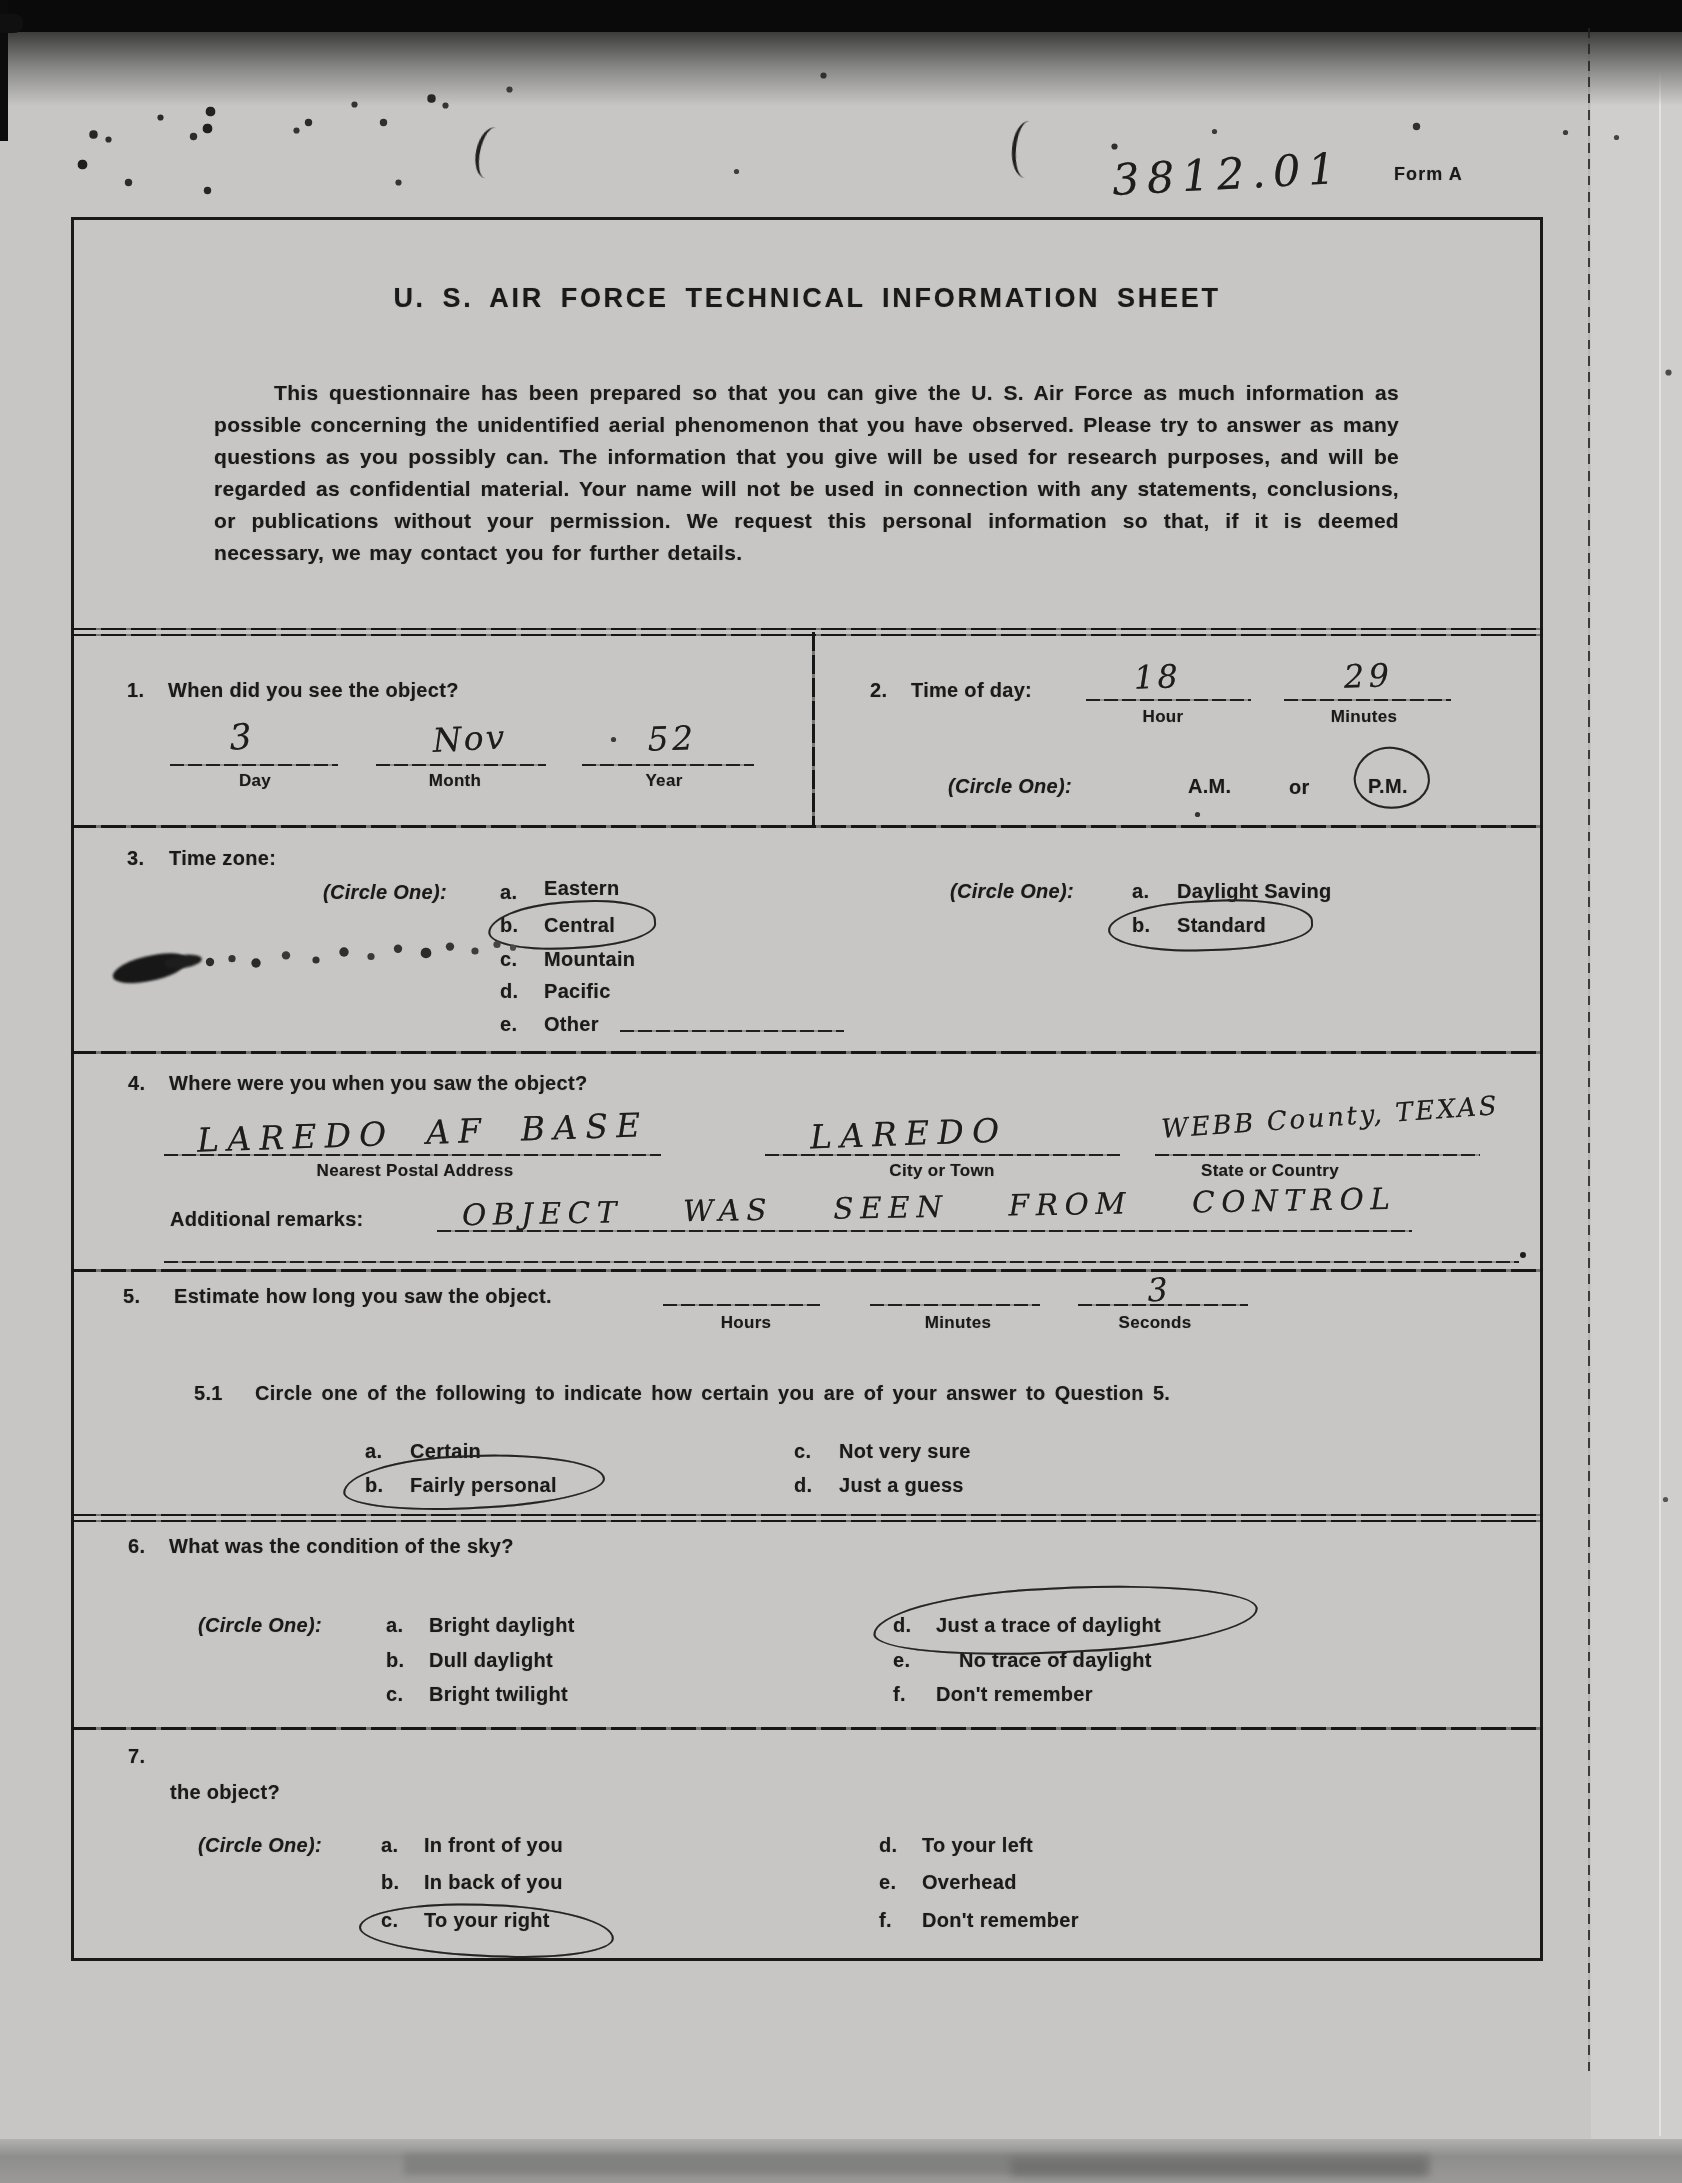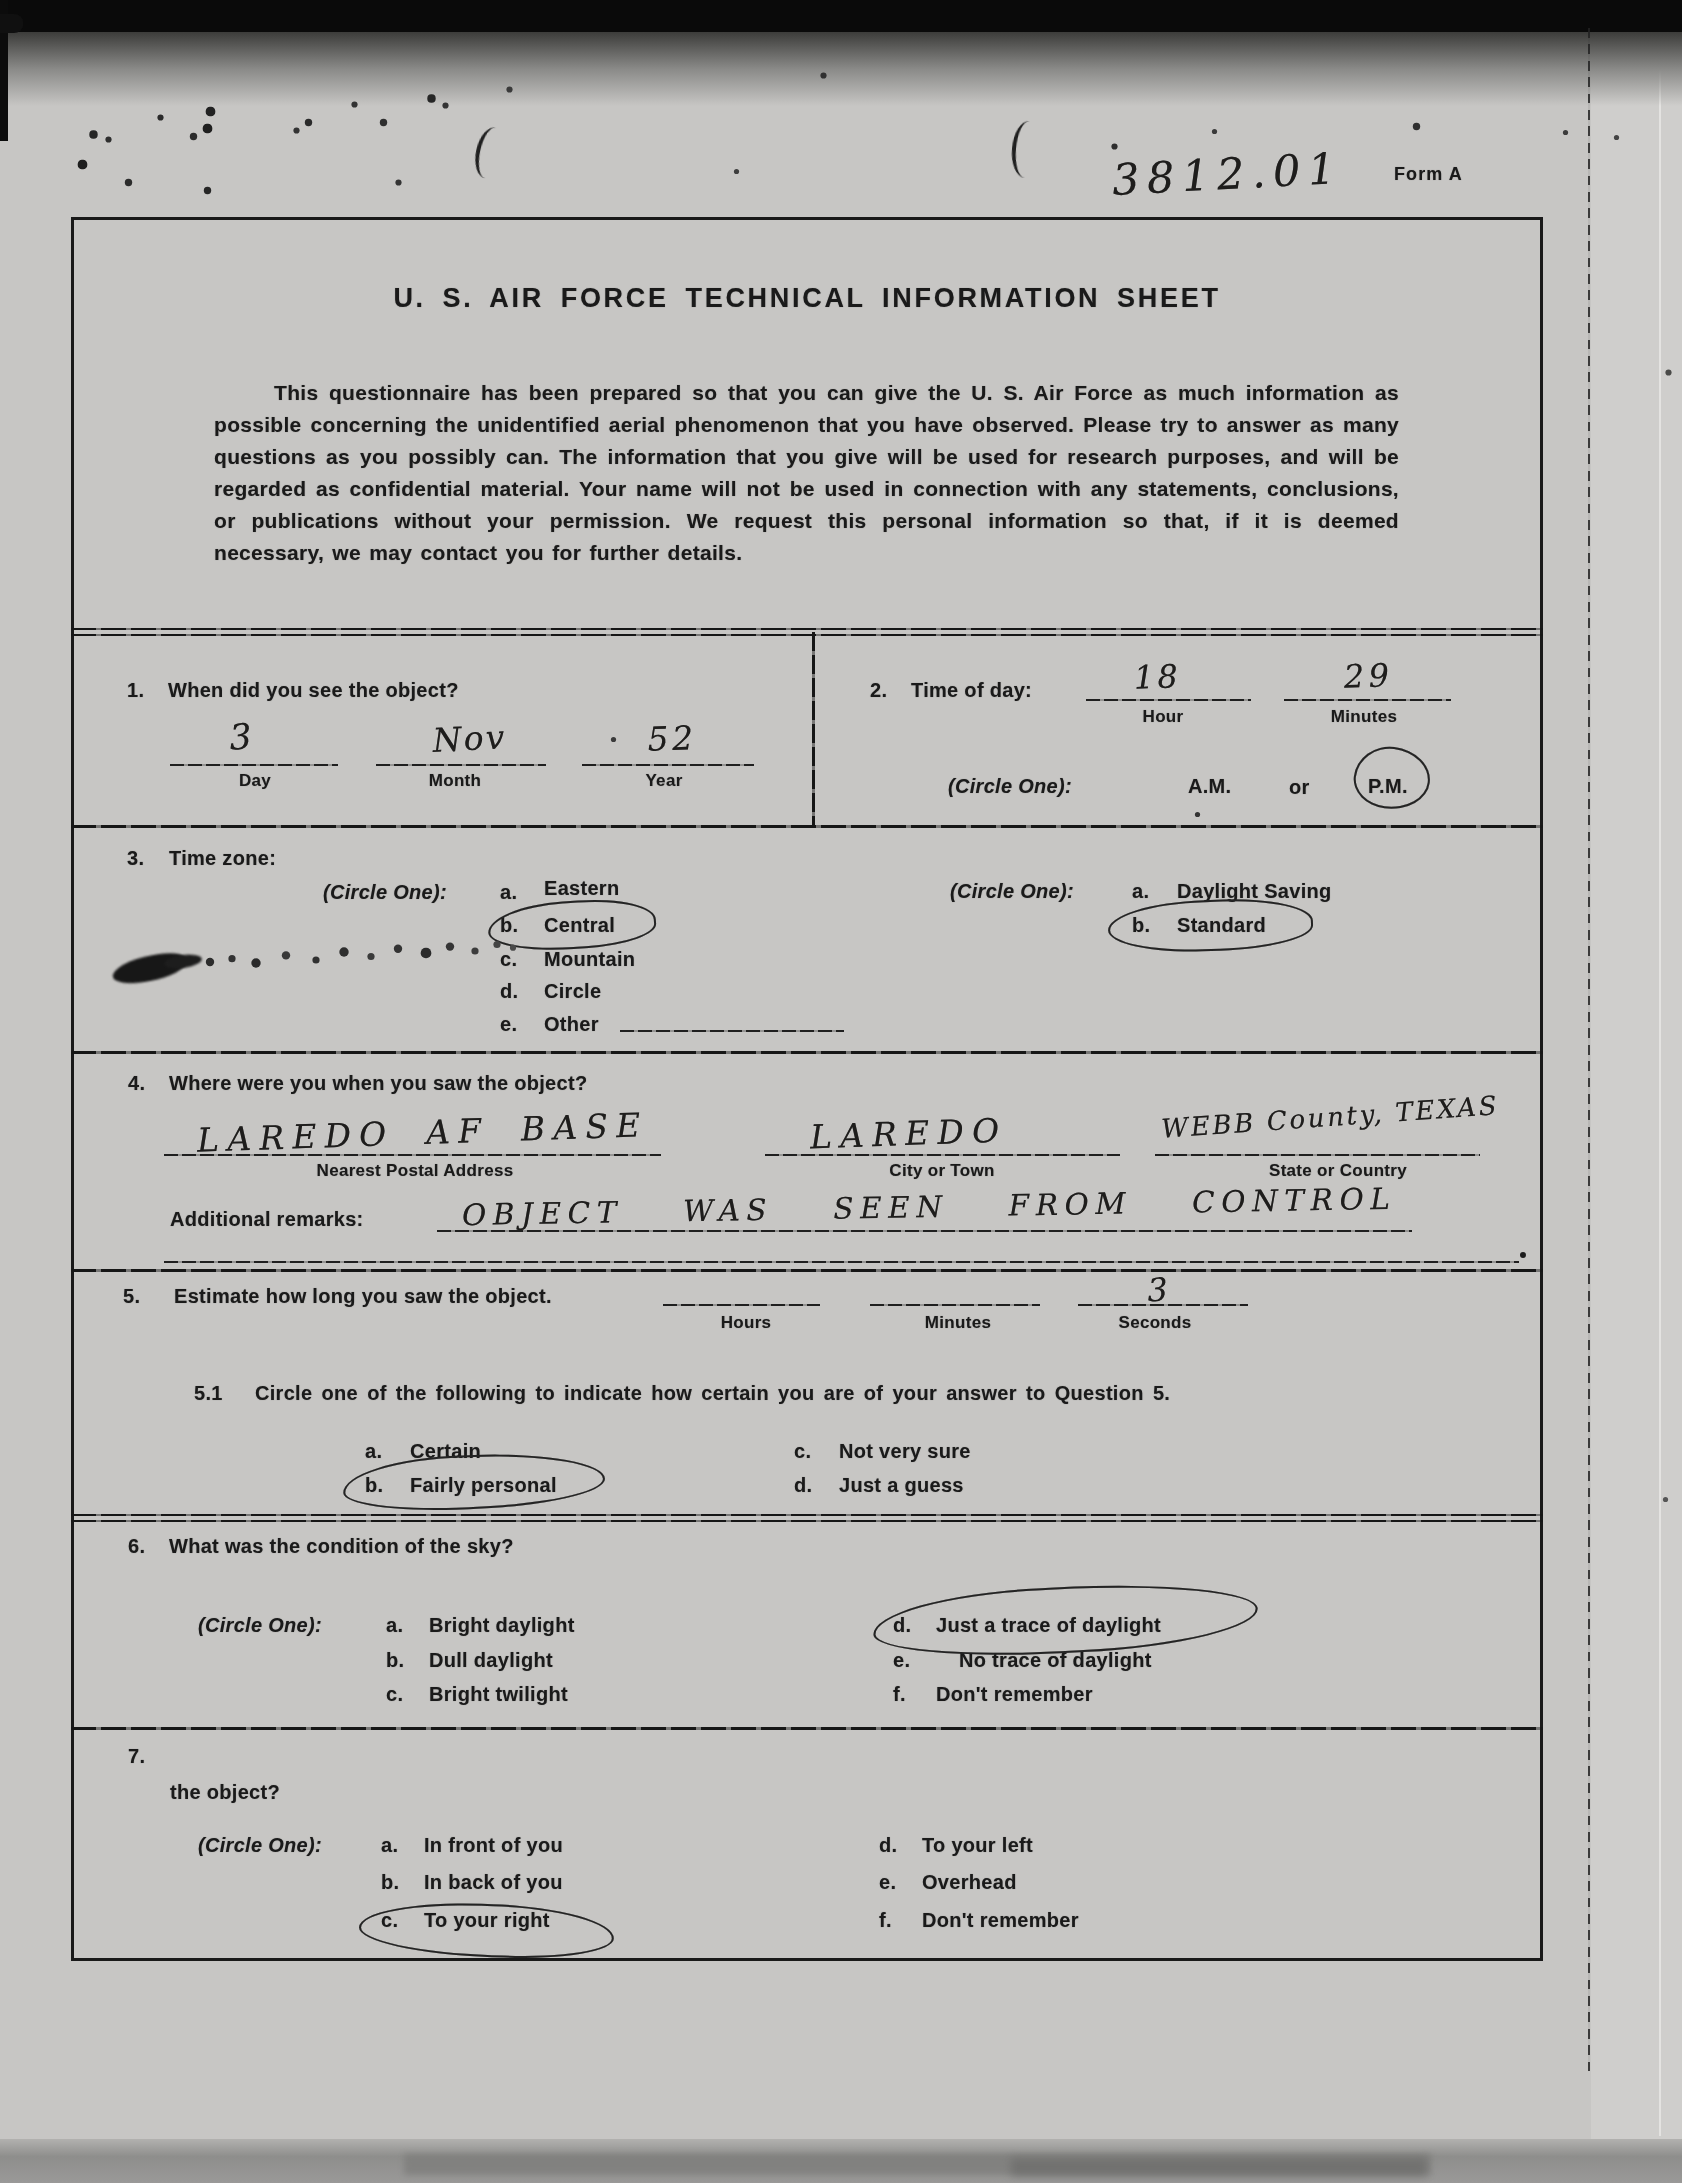--- a/index.html
+++ b/index.html
@@ -113,21 +113,21 @@
   <div class="t" style="left:127px;top:847px;">3.</div>
   <div class="t" style="left:169px;top:847px;">Time zone:</div>
   <div class="t it" style="left:323px;top:881px;">(Circle One):</div>
   <div class="t" style="left:500px;top:881px;">a.</div>
   <div class="t" style="left:544px;top:877px;">Eastern</div>
   <div class="t" style="left:500px;top:914px;">b.</div>
   <div class="t" style="left:544px;top:914px;">Central</div>
   <div class="t" style="left:500px;top:948px;">c.</div>
   <div class="t" style="left:544px;top:948px;">Mountain</div>
   <div class="t" style="left:500px;top:980px;">d.</div>
-  <div class="t" style="left:544px;top:980px;">Circle</div>
+  <div class="t" style="left:544px;top:980px;">Pacific</div>
   <div class="t" style="left:500px;top:1013px;">e.</div>
   <div class="t" style="left:544px;top:1013px;">Other</div>
   <div class="ul" style="left:620px;top:1030px;width:224px;"></div>
   <div class="circ" style="left:488px;top:901px;width:164px;height:44px;transform:rotate(-4deg);
               border-radius:50% 50% 45% 55% / 60% 55% 45% 50%;"></div>
   <div class="t it" style="left:950px;top:880px;">(Circle One):</div>
   <div class="t" style="left:1132px;top:880px;">a.</div>
   <div class="t" style="left:1177px;top:880px;">Daylight Saving</div>
   <div class="t" style="left:1132px;top:914px;">b.</div>
   <div class="t" style="left:1177px;top:914px;">Standard</div>
@@ -148,21 +148,21 @@
   <div class="t" style="left:128px;top:1072px;">4.</div>
   <div class="t" style="left:169px;top:1072px;">Where were you when you saw the object?</div>
   <div class="hw" style="left:197px;top:1113px;font-size:33px;letter-spacing:8.2px;word-spacing:13px;transform:rotate(-2deg);">LAREDO AF BASE</div>
   <div class="hw" style="left:810px;top:1114px;font-size:33px;letter-spacing:8.2px;transform:rotate(-2deg);">LAREDO</div>
   <div class="hw" style="left:1161px;top:1102px;font-size:26px;letter-spacing:2.7px;transform:rotate(-4deg);">WEBB County, TEXAS</div>
   <div class="ul" style="left:164px;top:1154px;width:497px;"></div>
   <div class="ul" style="left:765px;top:1154px;width:355px;"></div>
   <div class="ul" style="left:1155px;top:1154px;width:325px;"></div>
   <div class="t sm ctr" style="left:306px;top:1161px;width:218px;">Nearest Postal Address</div>
   <div class="t sm ctr" style="left:860px;top:1161px;width:164px;">City or Town</div>
-  <div class="t sm ctr" style="left:1256px;top:1161px;width:164px;text-align:center;">State or Country</div>
+  <div class="t sm ctr" style="left:1188px;top:1161px;width:164px;text-align:center;">State or Country</div>
   <div class="t" style="left:170px;top:1208px;">Additional remarks:</div>
   <div class="hw" style="left:462px;top:1190px;font-size:29.5px;letter-spacing:6.6px;word-spacing:44px;transform:rotate(-1deg);">OBJECT WAS SEEN FROM CONTROL</div>
   <div class="ul" style="left:437px;top:1230px;width:975px;"></div>
   <div class="ul" style="left:164px;top:1261px;width:1355px;"></div>
   <div class="abs" style="left:1520px;top:1252px;width:6px;height:6px;border-radius:50%;background:#1c1c1c;"></div>
 
   <div class="t" style="left:123px;top:1285px;">5.</div>
   <div class="t" style="left:174px;top:1285px;">Estimate how long you saw the object.</div>
   <div class="hw" style="left:1114px;top:1271px;width:87px;text-align:center;font-size:32px;transform:rotate(-3deg);">3</div>
   <div class="ul" style="left:663px;top:1304px;width:157px;"></div>

